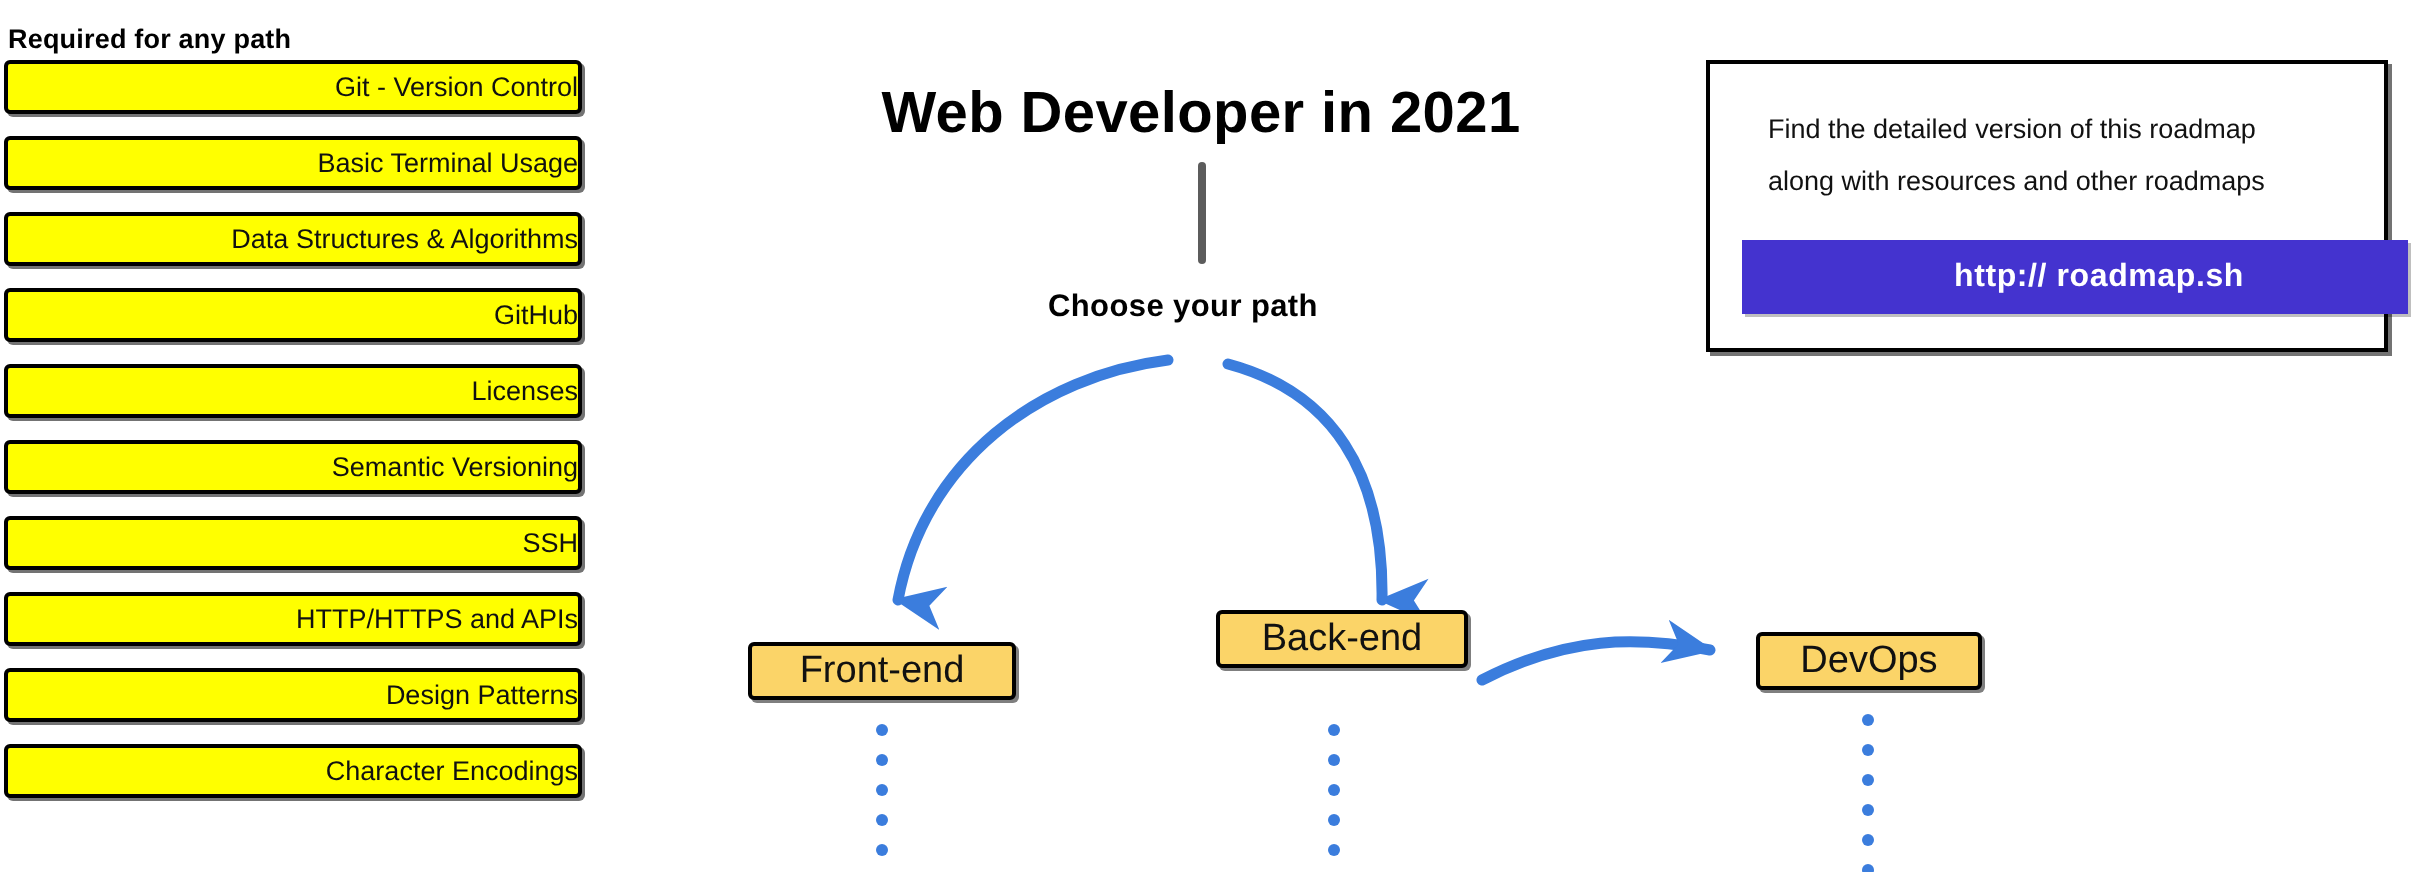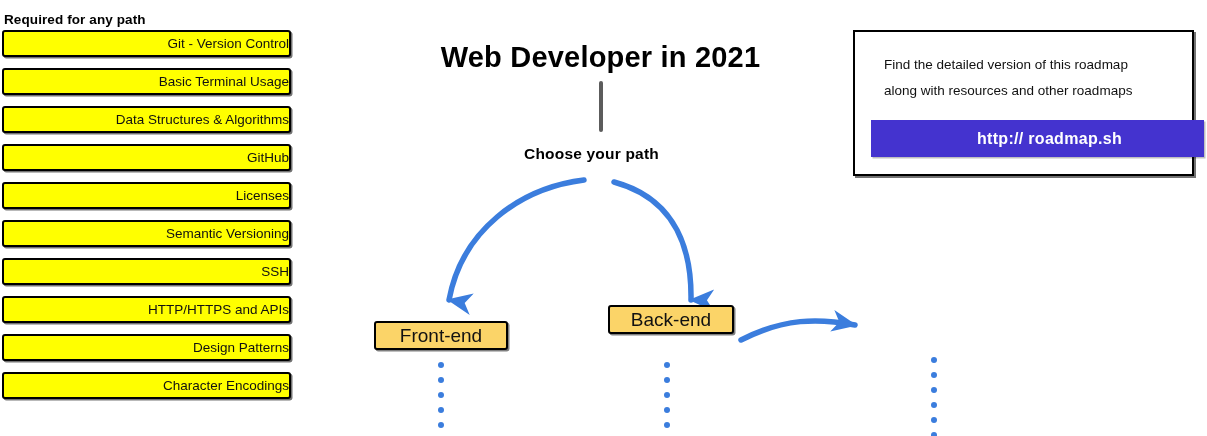--- a/index.html
+++ b/index.html
@@ -278,20 +278,23 @@
     <span class="node-label">Back-end</span>
   </div>
   <div class="dot-trail" id="dots-backend">
       <span></span>
       <span></span>
       <span></span>
       <span></span>
       <span></span>
     </div>
 
+  <div class="node-box" id="node-devops">
+    <span class="node-label">DevOps</span>
+  </div>
   <div class="dot-trail" id="dots-devops">
       <span></span>
       <span></span>
       <span></span>
       <span></span>
       <span></span>
       <span></span>
     </div>
 
   <div class="callout">

